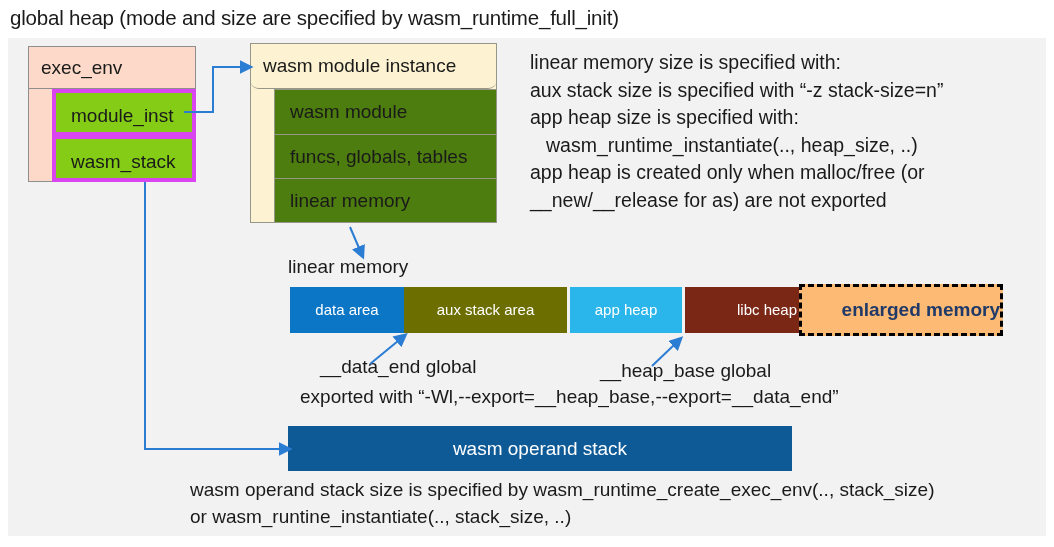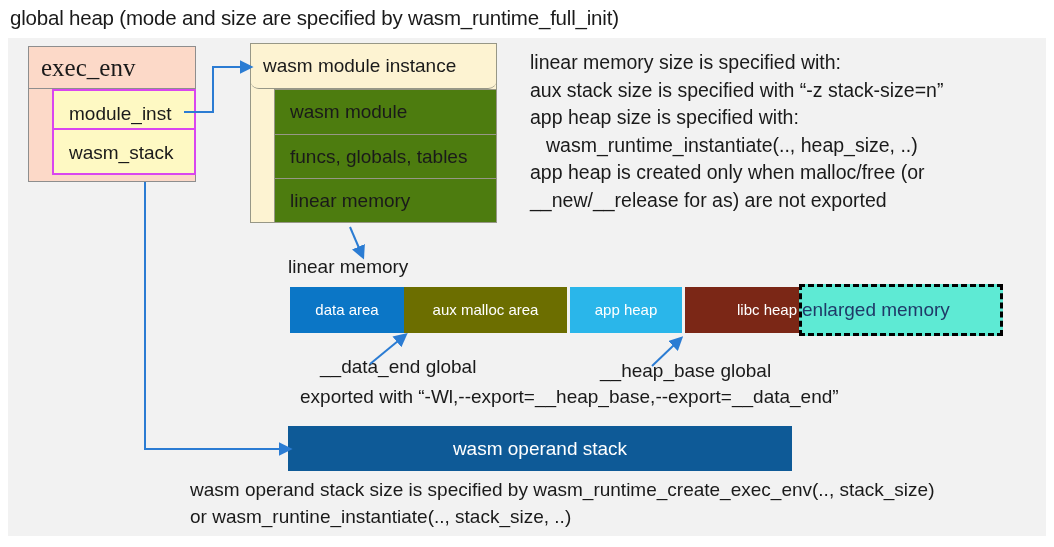--- a/index.html
+++ b/index.html
@@ -8,45 +8,45 @@
     background:#ffffff;
     font-family:"Liberation Sans","DejaVu Sans",sans-serif;
     color:#1a1a1a;
   }
   .abs{position:absolute;}
   #panel{left:8px;top:38px;width:1038px;height:498px;background:#f2f2f2;}
   #title{left:10px;top:6px;font-size:20.5px;letter-spacing:-0.2px;}
 
   
   #execenv{left:28px;top:46px;width:168px;height:136px;background:#fcd9c8;border:1px solid #8e8e8e;box-sizing:border-box;}
-  #execenv-header{left:28px;top:46px;width:168px;height:43px;line-height:43px;padding-left:13px;font-size:25px;border-bottom:1px solid #8e8e8e;box-sizing:border-box;font-family:Liberation Serif, serif;}
-  .pinkcell{background:#fef9c3;border:2px solid #d946ef;box-sizing:border-box;font-size:19px;padding-left:15px;}
+  #execenv-header{left:28px;top:46px;width:168px;height:43px;line-height:43px;padding-left:13px;font-size:19px;border-bottom:1px solid #8e8e8e;box-sizing:border-box;}
+  .pinkcell{background:#84cc16;border:4px solid #d946ef;box-sizing:border-box;font-size:19px;padding-left:15px;}
   #cell-module-inst{left:52px;top:89px;width:144px;height:47px;line-height:45px;}
-  #cell-wasm-stack{left:52px;top:128px;width:144px;height:47px;line-height:45px;}
+  #cell-wasm-stack{left:52px;top:135px;width:144px;height:47px;line-height:45px;}
 
   
   #modinst{left:250px;top:43px;width:247px;height:180px;background:#fdf3d2;border:1px solid #979787;box-sizing:border-box;}
   #modinst-header{left:250px;top:43px;width:247px;height:46px;line-height:46px;padding-left:13px;font-size:19px;border-bottom:1px solid #979787;box-sizing:border-box;border-radius:9px;}
   .creamcell{background:#4d7c0f;border:1px solid #979787;box-sizing:border-box;font-size:19px;padding-left:15px;}
   #cell-wasm-module{left:274px;top:89px;width:223px;height:46px;line-height:44px;}
   #cell-funcs{left:274px;top:134px;width:223px;height:45px;line-height:43px;}
   #cell-linmem{left:274px;top:178px;width:223px;height:45px;line-height:43px;}
 
   
   #notes-right{left:530px;top:49px;width:516px;font-size:19.5px;line-height:27.5px;}
   #notes-right .indent{padding-left:16px;}
 
   
   #linmem-label{left:288px;top:256px;font-size:19px;}
   .seg{top:287px;height:46px;line-height:46px;text-align:center;color:#ffffff;font-size:15px;white-space:nowrap;}
   #seg-data{left:290px;width:114px;background:#0b76c6;}
   #seg-aux{left:404px;width:163px;background:#6c6e00;}
   #seg-appheap{left:570px;width:112px;background:#2ab6ea;}
   #seg-libcheap{left:685px;width:108px;background:#7b2716;padding-left:28px;}
-  #seg-enlarged{left:799px;top:284px;width:204px;height:52px;line-height:46px;background:#5eead4;border:3px dashed #000000;box-sizing:border-box;color:#1f3a68;font-size:19px;text-align:left;white-space:nowrap;}
+  #seg-enlarged{left:799px;top:284px;width:204px;height:52px;line-height:46px;background:#fdba74;border:3px dashed #000000;box-sizing:border-box;color:#1f3a68;font-size:19px;text-align:right;white-space:nowrap;font-weight:bold;}
 
   #label-dataend{left:320px;top:356px;font-size:19px;}
   #label-heapbase{left:600px;top:360px;font-size:19px;}
   #label-export{left:300px;top:386px;font-size:19px;white-space:nowrap;}
 
   
   #operand-bar{left:288px;top:426px;width:504px;height:45px;line-height:45px;background:#0e5a97;color:#ffffff;font-size:19px;text-align:center;}
   #notes-bottom{left:190px;top:477px;width:860px;font-size:19px;line-height:26.5px;}
 
   #arrow-layer{left:0;top:0;width:1054px;height:547px;pointer-events:none;}
@@ -73,21 +73,21 @@
   <div>linear memory size is specified with:</div>
   <div>aux stack size is specified with “-z stack-size=n”</div>
   <div>app heap size is specified with:</div>
   <div class="indent">wasm_runtime_instantiate(.., heap_size, ..)</div>
   <div>app heap is created only when malloc/free (or</div>
   <div>__new/__release for as) are not exported</div>
 </div>
 
 <div class="abs" id="linmem-label">linear memory</div>
 <div class="abs seg" id="seg-data">data area</div>
-<div class="abs seg" id="seg-aux">aux malloc area</div>
+<div class="abs seg" id="seg-aux">aux stack area</div>
 <div class="abs seg" id="seg-appheap">app heap</div>
 <div class="abs seg" id="seg-libcheap">libc heap</div>
 <div class="abs" id="seg-enlarged">enlarged memory</div>
 
 <div class="abs" id="label-dataend">__data_end global</div>
 <div class="abs" id="label-heapbase">__heap_base global</div>
 <div class="abs" id="label-export">exported with “-Wl,--export=__heap_base,--export=__data_end”</div>
 
 <div class="abs" id="operand-bar">wasm operand stack</div>
 <div class="abs" id="notes-bottom">

